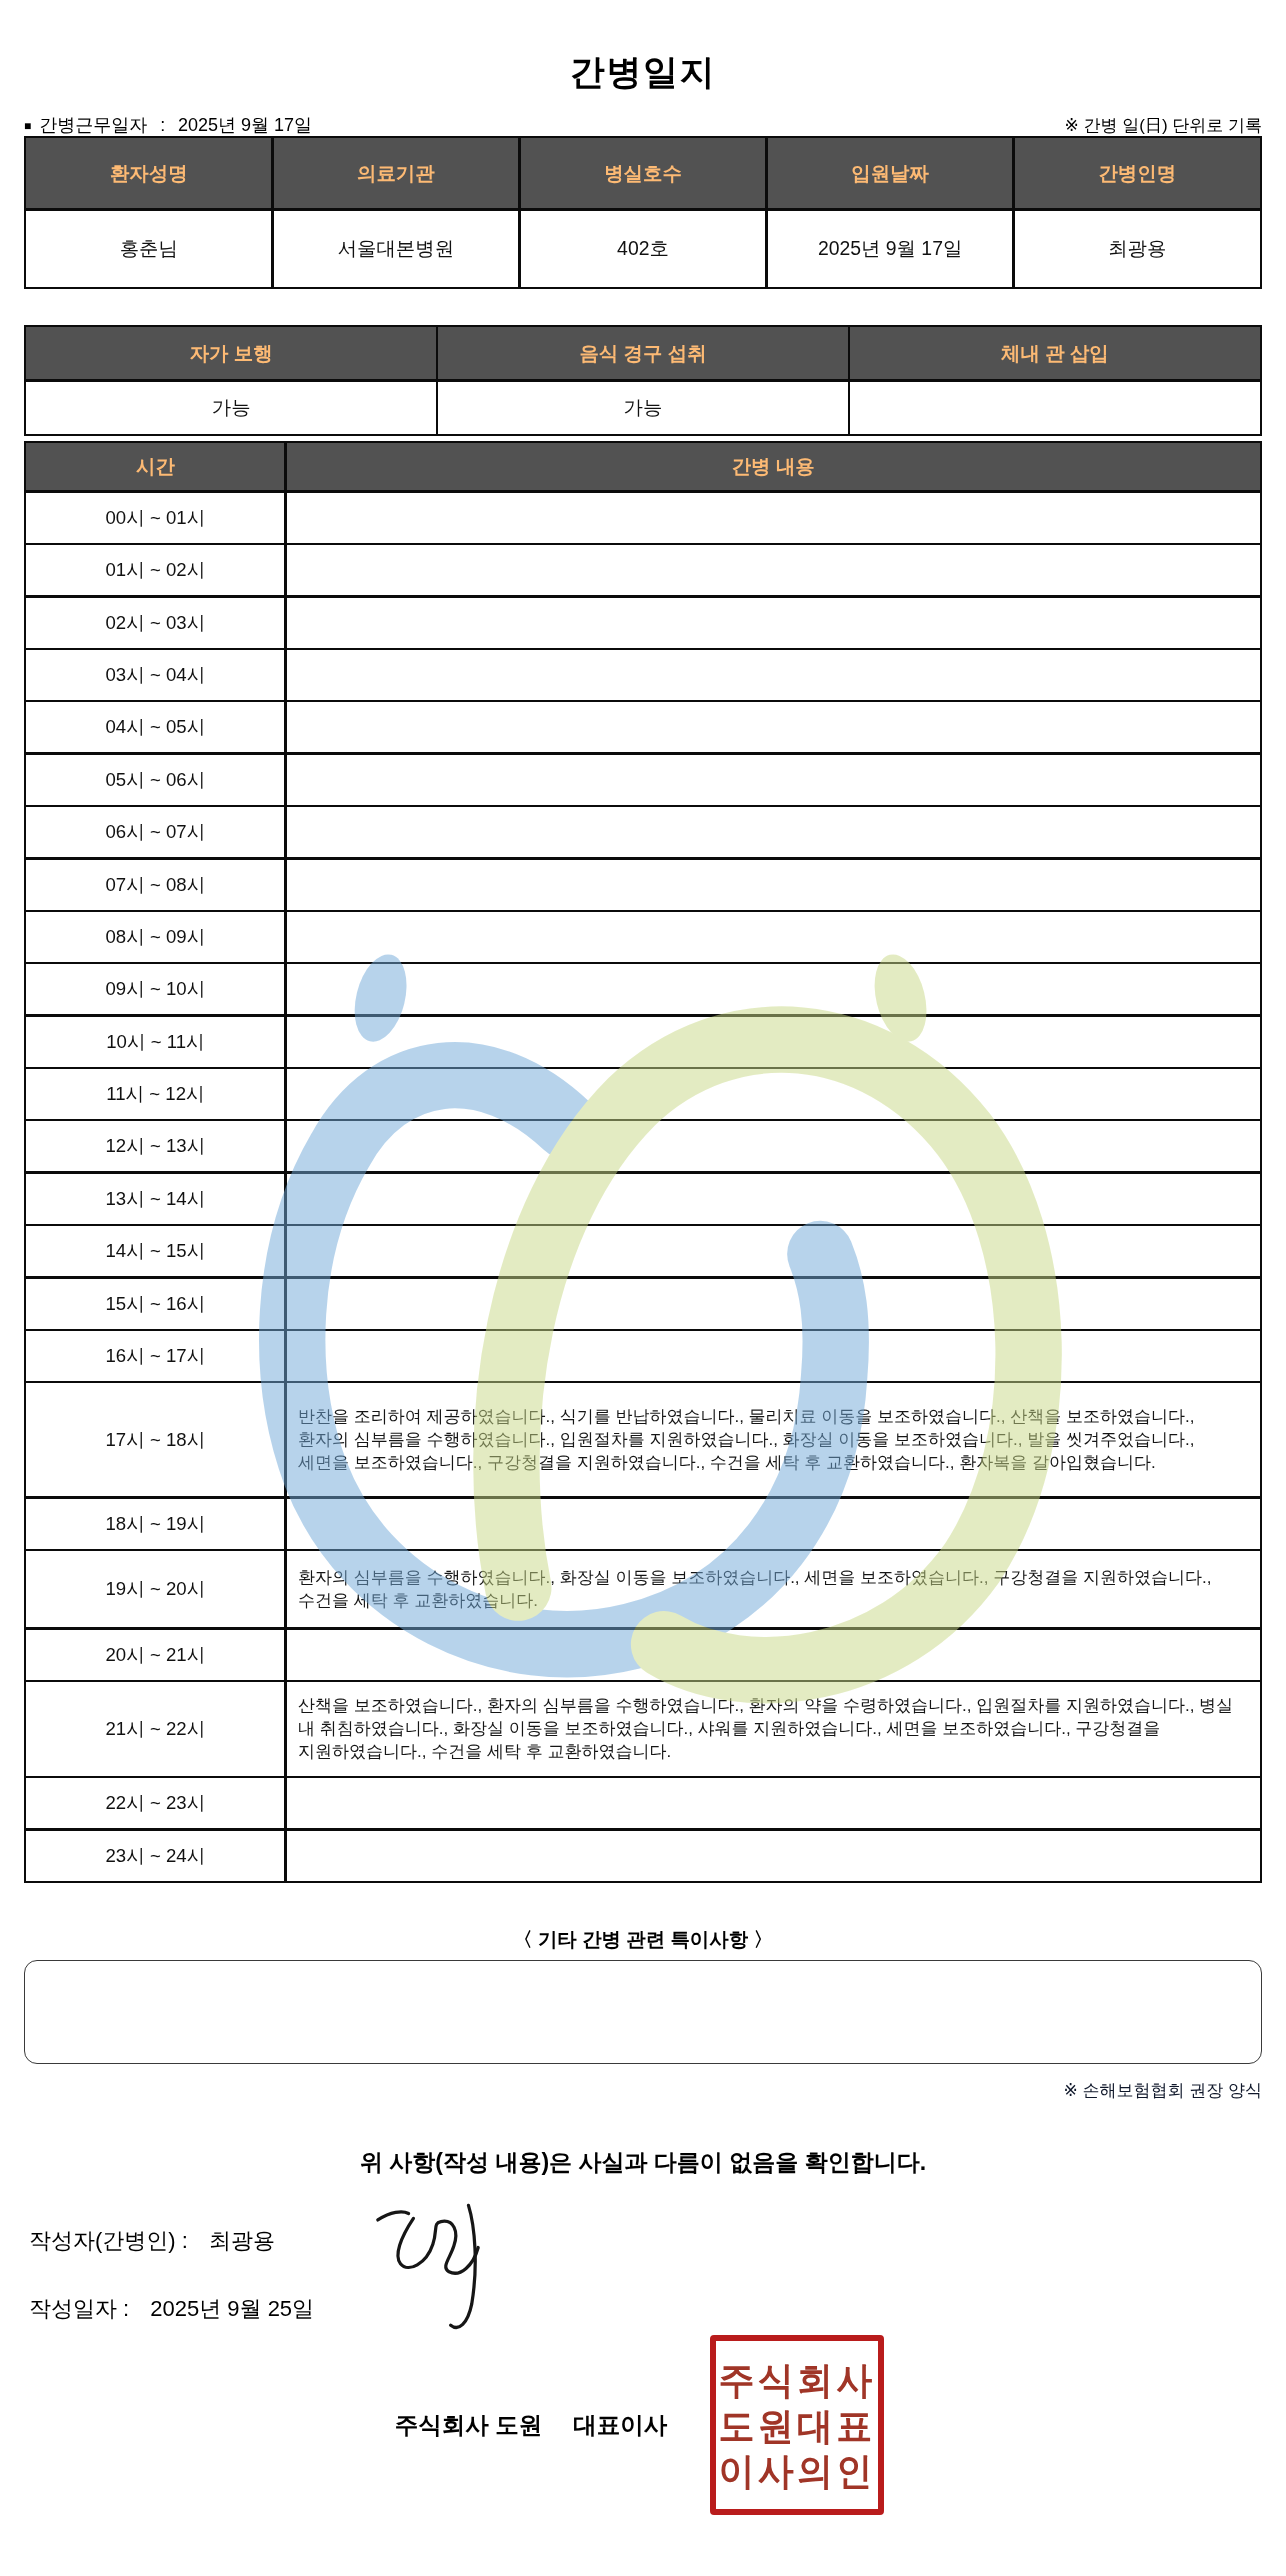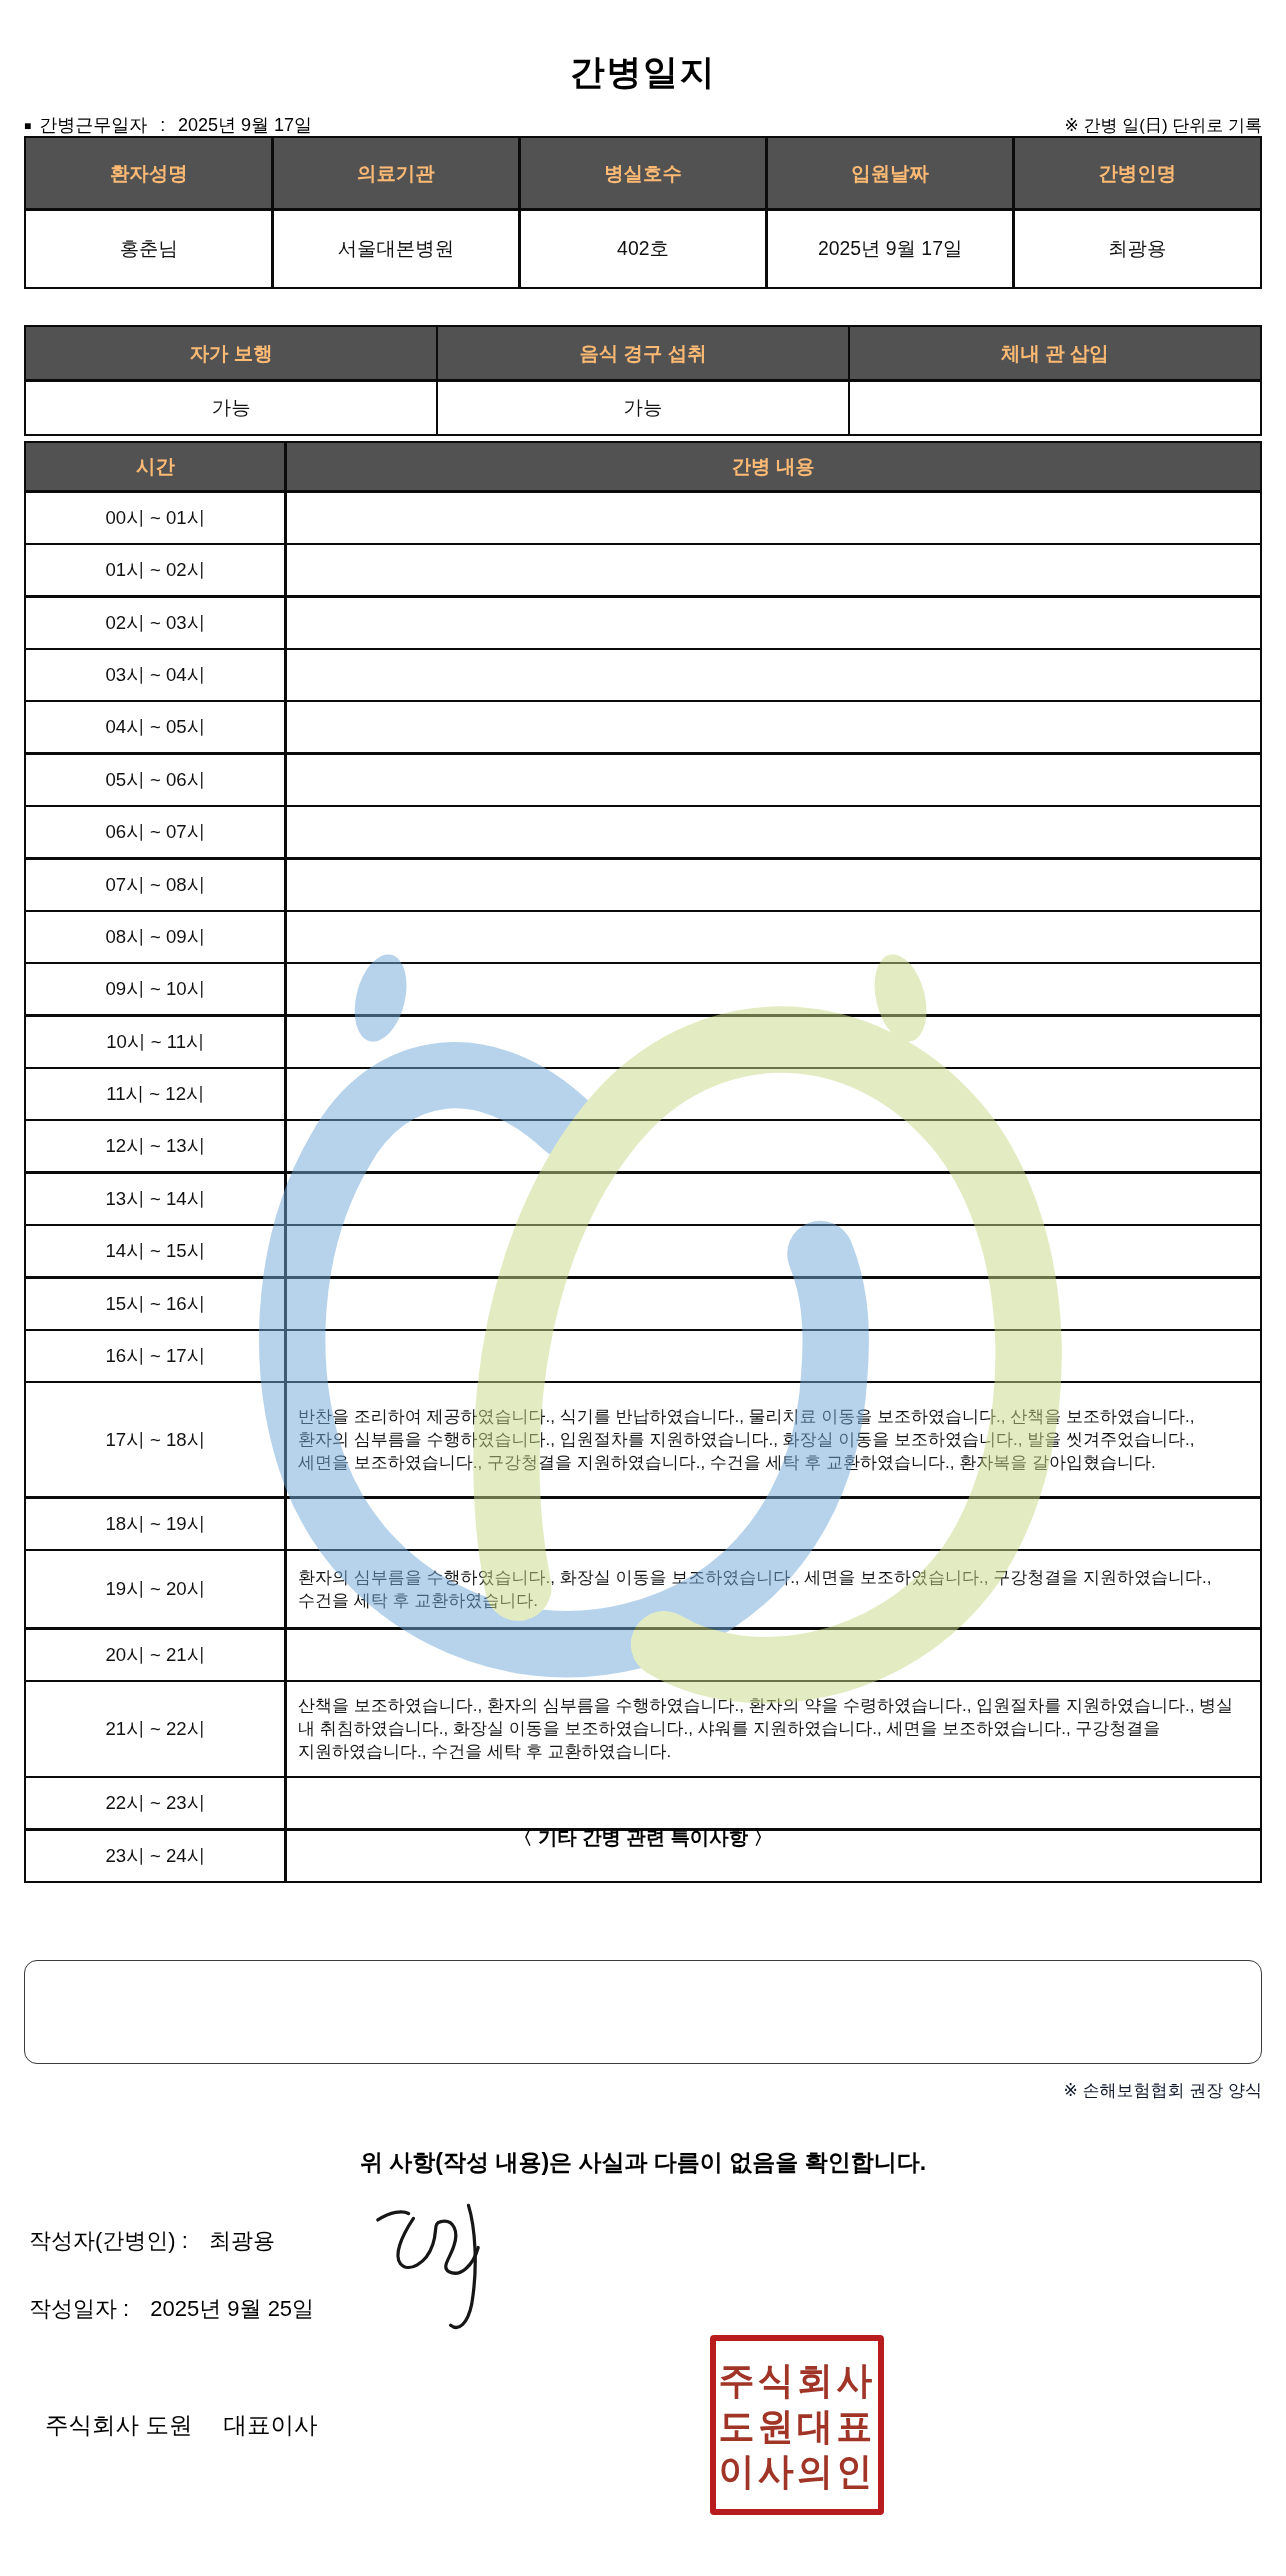--- a/index.html
+++ b/index.html
@@ -33,34 +33,34 @@
   .t2 { left:24px; top:325px; width:1238px;
     grid-template-columns:repeat(3,1fr); grid-template-rows:52px 52px; }
 
   .t3 { left:24px; top:441px; width:1238px; grid-template-columns:258px 1fr; }
   .t3 .time-cell { font-size:18.6px; }
   .t3 .content-cell { justify-content:flex-start; text-align:left;
     font-size:17px; line-height:23px; padding:6.5px 11.3px; color:#151515;
     word-break:keep-all; }
 
   
-  .notes-title { left:0; top:1824px; width:1286px; text-align:center;
+  .notes-title { left:0; top:1926px; width:1286px; text-align:center;
     font-size:19.4px; font-weight:700; color:#000; }
   .notes-box { left:24px; top:1960px; width:1238px; height:104px;
     border:1.6px solid #3a3a3a; border-radius:13px; background:#fff; }
   .form-note { left:24px; top:2079px; width:1238px; text-align:right;
     font-size:17px; font-weight:500; color:#0f172a; }
   .confirm-line { left:0; top:2147px; width:1286px; text-align:center;
     font-size:23px; font-weight:700; color:#000; }
   .writer-row { left:29px; top:2226px; display:flex; align-items:center; gap:21px;
     font-size:22px; color:#000; }
   .date-row { left:29px; top:2294px; display:flex; align-items:center; gap:21px;
     font-size:22px; color:#000; }
-  .company-row { left:45px; top:2409px; width:972px; text-align:left;
-    font-size:23.5px; font-weight:400; color:#000; }
+  .company-row { left:45px; top:2409px; width:972px; text-align:center;
+    font-size:23.5px; font-weight:700; color:#000; }
   .company-row .gap { display:inline-block; width:31px; }
 
   .stamp { left:710px; top:2335px; width:174px; height:180px;
     border:6px solid #b91c1c; border-radius:4px; background:rgba(255,255,255,0);
     display:flex; flex-direction:column; align-items:center; justify-content:center;
     gap:0.8px; }
   .stamp-line { font-size:36px; font-weight:800; color:#a03527; letter-spacing:3.2px;
     line-height:45px; transform:scaleY(1.04); filter:blur(0.3px); }
 
   .sig-svg { left:360px; top:2181px; pointer-events:none; }

